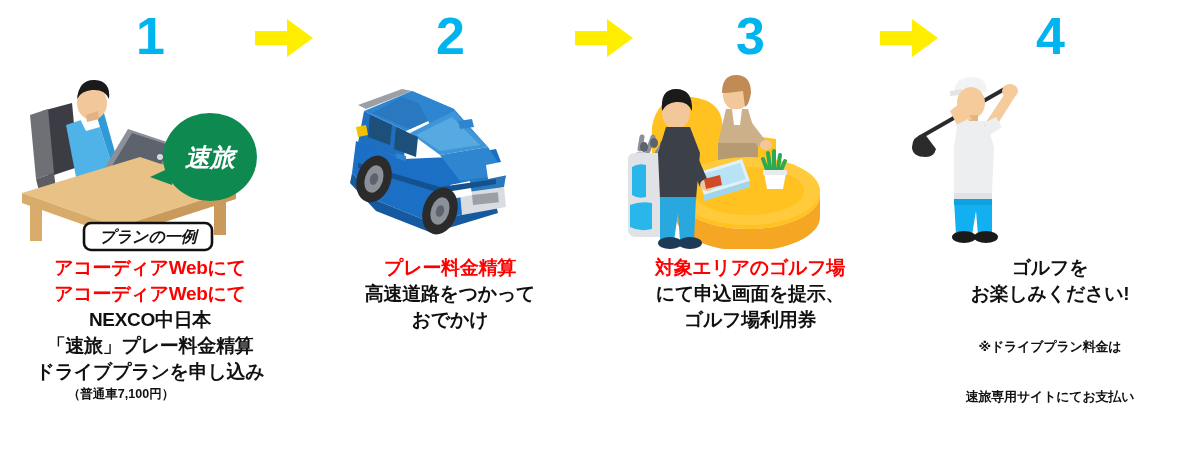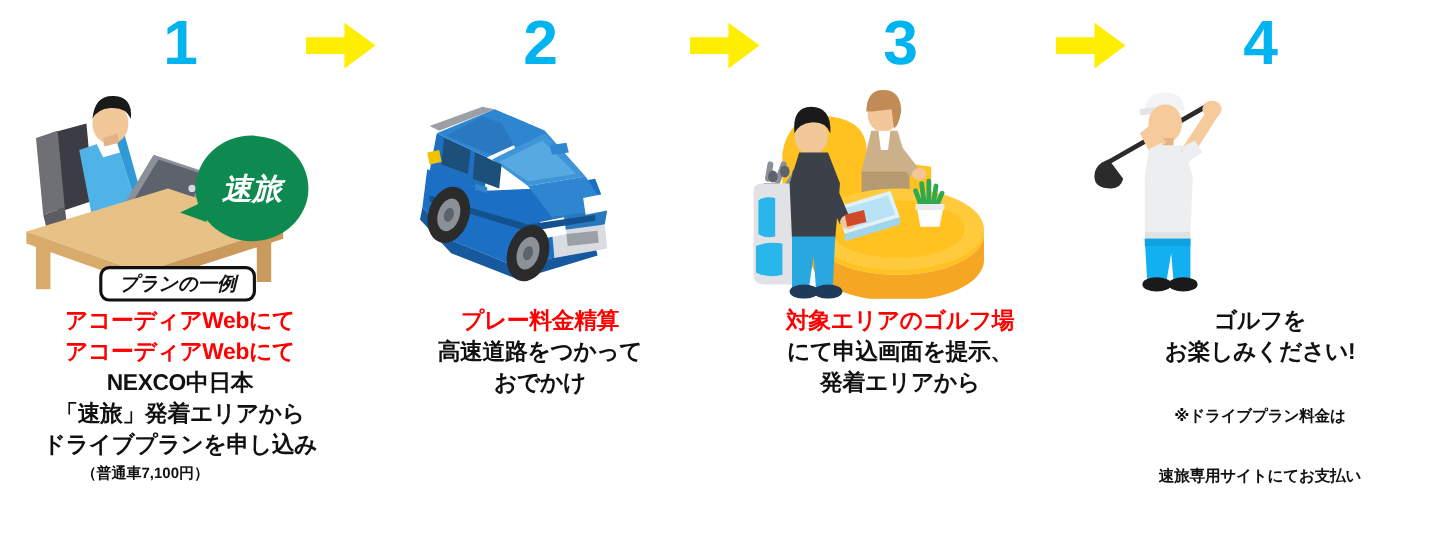--- a/index.html
+++ b/index.html
@@ -157,21 +157,21 @@
         <g>
           <rect x="2" y="2" width="128" height="27" rx="7" ry="7" fill="#ffffff" stroke="#111111" stroke-width="2.6"></rect>
           <text class="tag-text" x="66" y="21" text-anchor="middle">プランの一例</text>
         </g>
       </svg>
     </div>
     <div class="caption">
       <div class="cap-line cap-red" style="color: rgb(255, 0, 0);">アコーディアWebにて</div>
       <div class="cap-line cap-red" style="color: rgb(255, 0, 0);">アコーディアWebにて</div>
       <div class="cap-line cap-black">NEXCO中日本</div>
-      <div class="cap-line cap-black">「速旅」発着エリアから</div>
+      <div class="cap-line cap-black">「速旅」プレー料金精算</div>
       <div class="cap-line cap-black">ドライブプランを申し込み</div>
       <div class="cap-note-small">（普通車7,100円）</div>
     </div>
     <div class="arrow" style="left:255px;">
       <svg width="58" height="38" viewBox="0 0 58 38">
         <polygon points="0,12 32,12 32,0 58,19 32,38 32,26 0,26" fill="#ffee00"></polygon>
       </svg>
     </div>
   </div>
 
@@ -295,21 +295,21 @@
             <polygon points="60,128 96,128 94,172 80,172 78,144 74,172 60,172" fill="#29a8e0"></polygon>
             <ellipse cx="70" cy="174" rx="12" ry="6" fill="#1e3a56"></ellipse>
             <ellipse cx="90" cy="174" rx="12" ry="6" fill="#1e3a56"></ellipse>
           </g>
         </g>
       </svg>
     </div>
     <div class="caption">
       <div class="cap-line cap-red" style="color: rgb(255, 0, 0);">対象エリアのゴルフ場</div>
       <div class="cap-line cap-black">にて申込画面を提示、</div>
-      <div class="cap-line cap-black">発着エリアから</div>
+      <div class="cap-line cap-black">ゴルフ場利用券</div>
     </div>
     <div class="arrow" style="left:280px;">
       <svg width="58" height="38" viewBox="0 0 58 38">
         <polygon points="0,12 32,12 32,0 58,19 32,38 32,26 0,26" fill="#ffee00"></polygon>
       </svg>
     </div>
   </div>
 
   <div class="step">
     <div class="step-number" style="color:#00b4f0">4</div>

